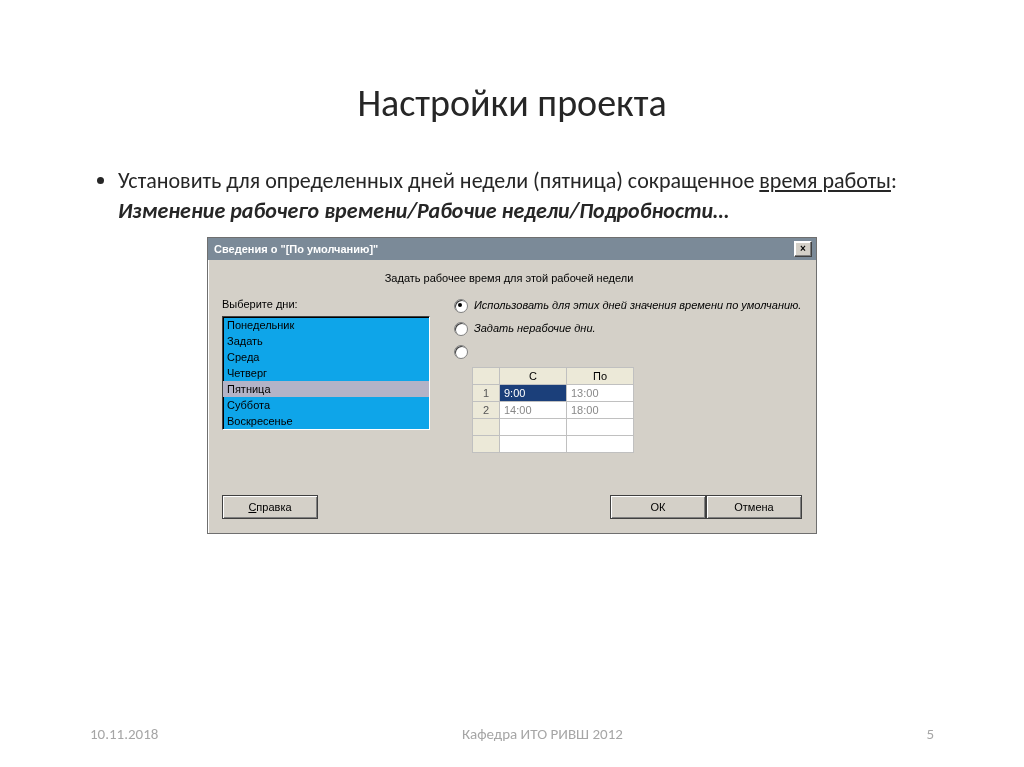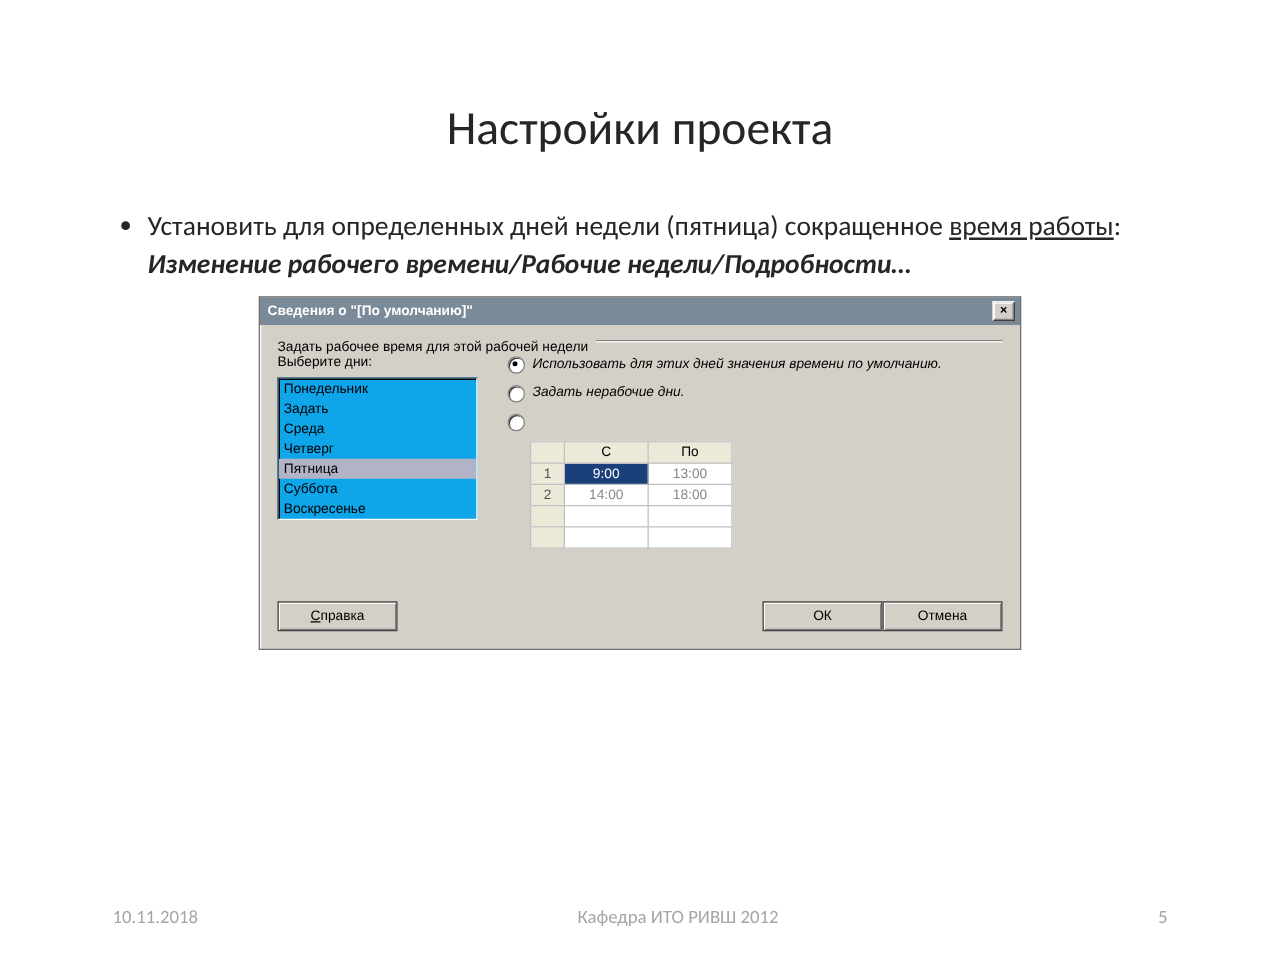--- a/index.html
+++ b/index.html
@@ -75,37 +75,40 @@
     font-weight: bold;
     color: #000;
     line-height: 1;
     box-shadow: inset -1px -1px 0 #808080, inset 1px 1px 0 #fff;
   }
   .dlg-body {
     padding: 12px 14px 14px 14px;
   }
   .group-title-row {
     display: flex;
+    align-items: center;
+    margin-bottom: 12px;
+    flex-direction: column;
   }
   .group-title-text {
     white-space: nowrap;
     padding-right: 6px;
   }
   .group-line {
     flex: 1;
     height: 0;
     border-top: 1px solid #808080;
     border-bottom: 1px solid #fff;
   }
 
   .columns {
     display: flex;
     gap: 24px;
   }
-  .col-left { width: 160px; }
+  .col-left { width: 208px; }
   .col-right { flex: 1; }
 
   .label-days {
     display: block;
     margin-bottom: 6px;
   }
 
   .listbox {
     background: #0ea5e9;
     border: 1px solid #808080;
@@ -158,21 +161,21 @@
   }
   .time-table {
     border-collapse: collapse;
     border: 1px solid #808080;
     background: #fff;
   }
   .time-table th, .time-table td {
     border: 1px solid #c0c0c0;
     font-size: 11px;
     font-weight: normal;
-    text-align: center;
+    text-align: left;
     height: 16px;
     padding: 0 4px;
   }
   .time-table thead th {
     background: #ece9d8;
     color: #000;
     text-align: center;
   }
   .time-table .rownum {
     background: #ece9d8;

